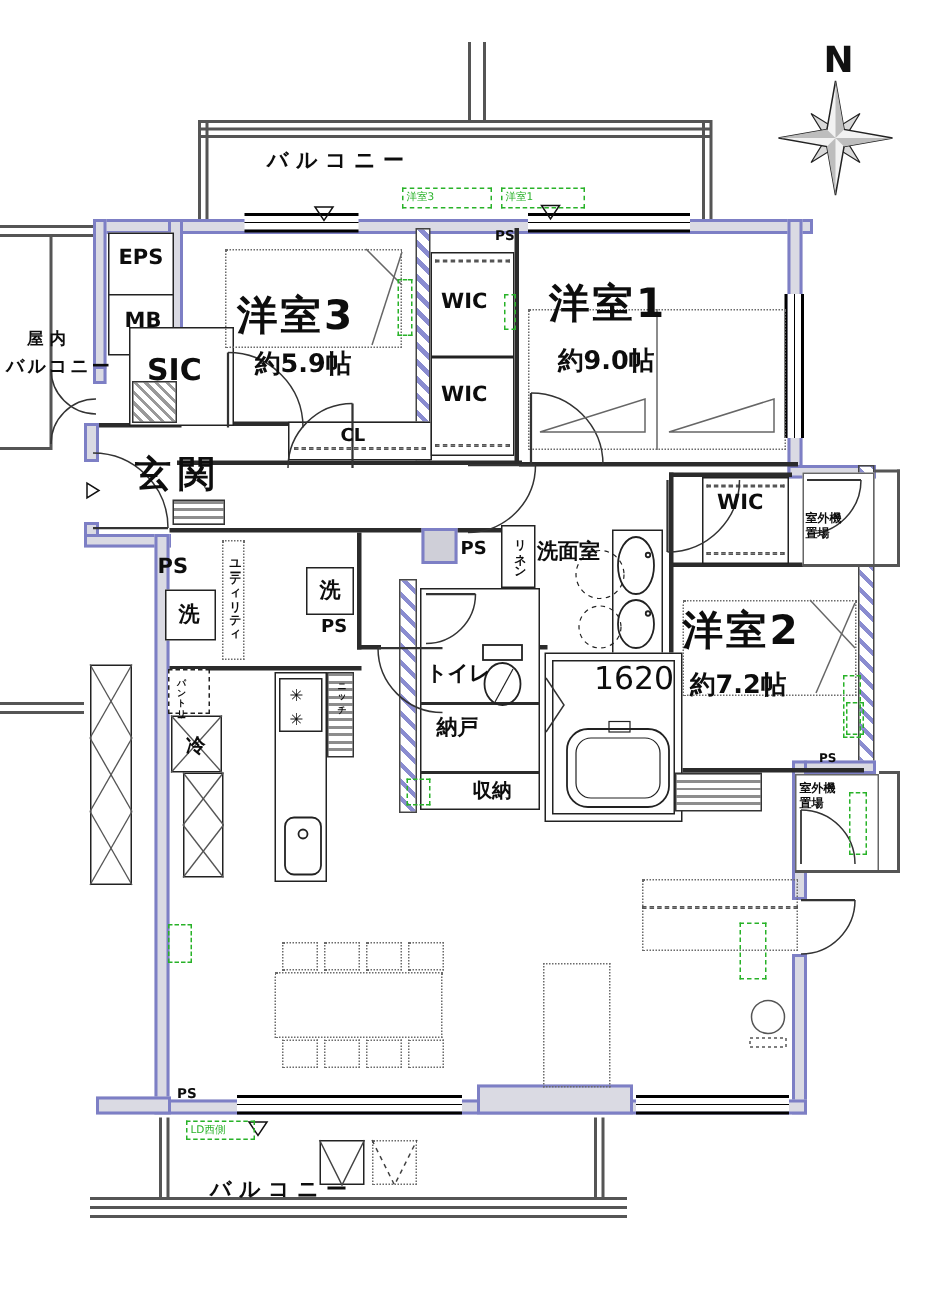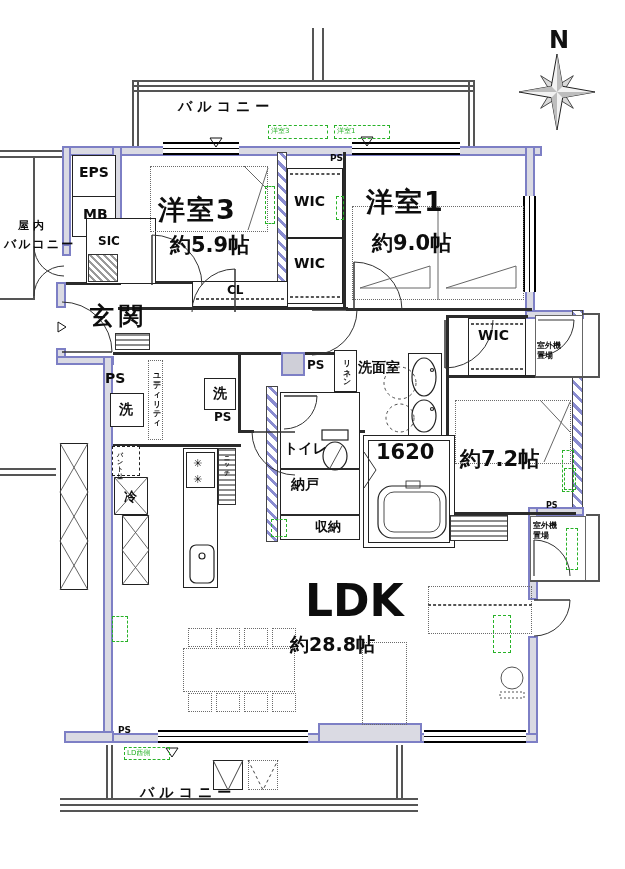--- a/index.html
+++ b/index.html
@@ -18,21 +18,21 @@
   .hstripe{background:repeating-linear-gradient(0deg,#fff,#fff 3px,#8d8d8d 3px,#8d8d8d 5px);border:1px solid #333;}
   .blk{border:1.5px solid #222;background:#fff;}
   .dot{border:1.5px dotted #6b6b6b;background:transparent;}
   .dash{border:1px dashed #555;background:transparent;}
   .gbox{border:1px dashed #28b228;color:#28b228;font-size:7px;line-height:11px;padding-left:2px;overflow:hidden;white-space:nowrap;background:transparent;}
   .win{border-top:2px solid #000;border-bottom:2px solid #000;background:linear-gradient(to bottom,#fff 45%,#000 45%,#000 55%,#fff 55%);}
   .winv{border-left:2px solid #000;border-right:2px solid #000;background:linear-gradient(to right,#fff 45%,#000 45%,#000 55%,#fff 55%);}
   .rail{background:#555;}
   .lbl{position:absolute;white-space:nowrap;color:#0d0d0d;}
   .rname{font-size:27px;font-weight:bold;letter-spacing:2px;}
-  .rsize{font-size:21px;font-weight:bold;}
+  .rsize{font-size:17px;font-weight:bold;}
   .mid{font-size:14px;font-weight:bold;}
   .sm{font-size:11px;font-weight:bold;}
   .tiny{font-size:8px;font-weight:bold;}
   .vtext{writing-mode:vertical-rl;text-orientation:upright;letter-spacing:0;}
   svg{position:absolute;left:0;top:0;}
 </style>
 </head>
 <body>
 
 <div class="plan">
@@ -280,36 +280,35 @@
       <polygon points="557,130 551.3,97.7 557,92" fill="#bdbdbd" stroke="none"></polygon>
       <polygon points="519,92 551.3,86.3 557,92" fill="#bdbdbd" stroke="none"></polygon>
       <text x="549" y="48" font-size="24" font-weight="bold" fill="#111" stroke="none">N</text>
     </g>
   </svg>
 
   <div class="lbl rname" style="left:158px;top:192px">洋室3</div>
   <div class="lbl rsize" style="left:170px;top:231px">約5.9帖</div>
   <div class="lbl rname" style="left:366px;top:184px">洋室1</div>
   <div class="lbl rsize" style="left:372px;top:229px">約9.0帖</div>
+  <div class="lbl rname" style="left:455px;top:402px">洋室2</div>
   <div class="lbl rsize" style="left:460px;top:445px">約7.2帖</div>
-  <div class="lbl" style="left:305px;top:575px;font-size:44px;font-weight:bold">LDK</div>
-  <div class="lbl" style="left:290px;top:632px;font-size:19px;font-weight:bold">約28.8帖</div>
   <div class="lbl" style="left:90px;top:300px;font-size:24px;font-weight:bold;letter-spacing:5px">玄関</div>
-  <div class="lbl" style="left:98px;top:234px;font-size:12px;font-weight:bold">SIC</div>
+  <div class="lbl" style="left:98px;top:234px;font-size:20px;font-weight:bold">SIC</div>
   <div class="lbl" style="left:227px;top:283px;font-size:12px;font-weight:bold">CL</div>
   <div class="lbl mid" style="left:294px;top:193px">WIC</div>
   <div class="lbl mid" style="left:294px;top:255px">WIC</div>
   <div class="lbl mid" style="left:478px;top:327px">WIC</div>
   <div class="lbl sm" style="left:79px;top:164px;font-size:14px">EPS</div>
   <div class="lbl sm" style="left:83px;top:206px;font-size:14px">MB</div>
   <div class="lbl sm" style="left:18px;top:218px;font-size:11px;letter-spacing:4px">屋内</div>
   <div class="lbl sm" style="left:4px;top:236px;font-size:12px;letter-spacing:2px">バルコニー</div>
   <div class="lbl mid" style="left:358px;top:359px">洗面室</div>
   <div class="lbl mid" style="left:284px;top:440px">トイレ</div>
-  <div class="lbl" style="left:376px;top:440px;font-size:21px;font-weight:bold">1620</div>
+  <div class="lbl" style="left:396px;top:440px;font-size:21px;font-weight:normal">1620</div>
   <div class="lbl mid" style="left:291px;top:476px">納戸</div>
   <div class="lbl mid" style="left:315px;top:518px;font-size:13px">収納</div>
   <div class="lbl tiny" style="left:330px;top:153px;font-size:9px">PS</div>
   <div class="lbl mid" style="left:105px;top:370px">PS</div>
   <div class="lbl sm" style="left:214px;top:410px;font-size:12px">PS</div>
   <div class="lbl sm" style="left:307px;top:358px;font-size:12px">PS</div>
   <div class="lbl tiny" style="left:546px;top:501px;font-size:8px">PS</div>
   <div class="lbl tiny" style="left:118px;top:725px;font-size:9px">PS</div>
   <div class="lbl mid" style="left:119px;top:401px">洗</div>
   <div class="lbl mid" style="left:213px;top:385px">洗</div>

